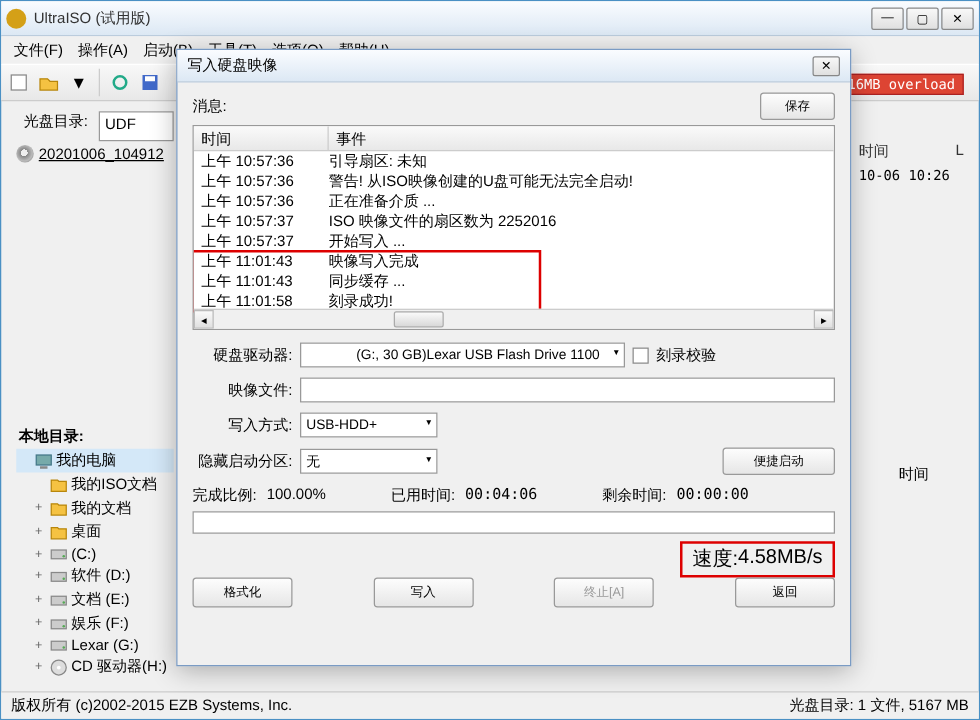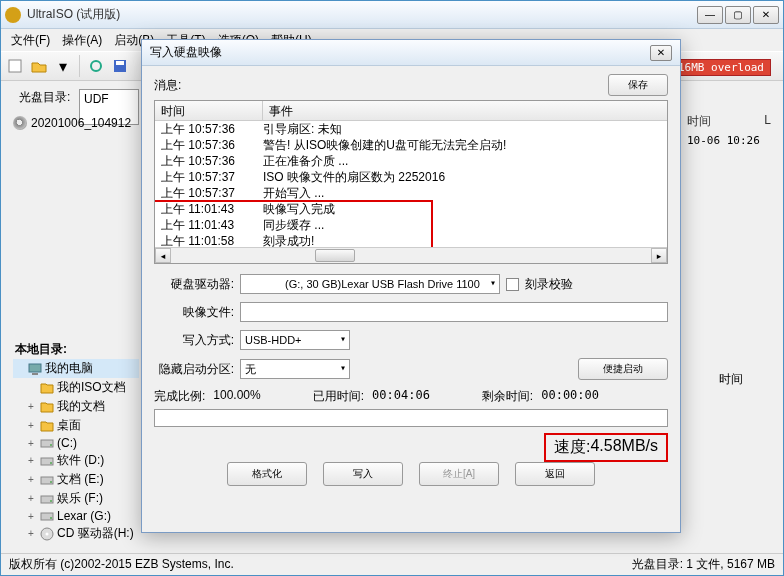--- a/index.html
+++ b/index.html
@@ -15,23 +15,23 @@
 .menubar { height: 22px; background: #f0f0f0; display: flex; padding: 0 4px; font-size: 12px; align-items: center; }
 .menubar span { padding: 0 6px; cursor: pointer; }
 
 .toolbar { height: 30px; background: linear-gradient(#f8f8f8,#e8e8e8); border-top: 1px solid #fff; border-bottom: 1px solid #ccc; display: flex; align-items: center; padding: 0 4px; gap: 4px; }
 .tb-icon { width: 20px; height: 20px; cursor: pointer; display: flex; align-items: center; justify-content: center; }
 .tb-sep { width: 1px; height: 22px; background: #ccc; margin: 0 2px; }
 
 .overload-badge { position: absolute; top: 58px; right: 12px; background: #d43; color: #fff; font-size: 11px; font-family: monospace; padding: 1px 6px; border: 1px solid #a22; }
 
 .sidebar-label { position: absolute; top: 88px; left: 14px; font-size: 12px; background: #f0f0f0; padding: 0 4px; }
-.sidebar-box { position: absolute; top: 88px; left: 78px; width: 60px; height: 36px; background: #fff; border: 1px solid #999; font-size: 12px; padding: 2px 4px; }
-
-.tree-pane { position: absolute; top: 112px; left: 12px; width: 124px; height: 20px; font-size: 12px; display: flex; align-items: center; gap: 4px; }
+.sidebar-box { position: absolute; top: 88px; left: 78px; width: 60px; height: 24px; background: #fff; border: 1px solid #999; font-size: 12px; padding: 2px 4px; }
+
+.tree-pane { position: absolute; top: 112px; left: 12px; width: 124px; height: 20px; font-size: 12px; display: flex; align-items: center; gap: 4px; text-decoration: underline; }
 .tree-pane .disc-icon { width: 14px; height: 14px; background: radial-gradient(circle at 45% 45%, #eee 25%, #888 26%, #bbb 60%, #666 100%); border-radius: 50%; }
 
 .local-label { position: absolute; top: 340px; left: 14px; font-size: 12px; font-weight: bold; }
 .local-tree { position: absolute; top: 358px; left: 12px; width: 126px; font-size: 12px; }
 .local-tree .node { display: flex; align-items: center; gap: 3px; padding: 1px 0; }
 .local-tree .node .exp { width: 12px; font-size: 10px; color: #666; text-align: center; }
 .local-tree .node .icn { width: 14px; height: 14px; }
 .local-tree .selected { background: #d4e8f8; }
 
 .right-info { position: absolute; top: 112px; right: 12px; width: 84px; font-size: 12px; }
@@ -72,21 +72,21 @@
 .form-row label { width: 80px; text-align: right; }
 .dropdown { height: 20px; background: #fff; border: 1px solid #999; font-size: 11px; font-family: monospace; padding: 1px 18px 1px 4px; position: relative; display: flex; align-items: center; }
 .dropdown::after { content: "▾"; position: absolute; right: 3px; top: 2px; font-size: 10px; }
 .textfield { flex: 1; height: 20px; background: #fff; border: 1px solid #999; }
 .checkbox { width: 13px; height: 13px; border: 1px solid #888; background: #fff; }
 
 .stats-row { display: flex; font-size: 12px; gap: 12px; margin-top: 6px; }
 .stats-row .kv { display: flex; gap: 8px; }
 .progress { height: 18px; background: #fff; border: 1px solid #999; margin-top: 4px; position: relative; }
 .speed-box { border: 2px solid #d00; display: inline-flex; padding: 2px 8px; font-size: 16px; float: right; margin-top: 6px; font-family: monospace; }
-.btn-row { clear: both; display: flex; justify-content: center; gap: 16px; margin-top: 16px; }
+.btn-row { clear: both; display: flex; justify-content: space-between; gap: 16px; margin-top: 16px; }
 .btn-row .btn { min-width: 80px; height: 24px; }
 .btn.disabled { color: #999; }
 </style>
 </head>
 <body>
 
 <div class="main-window">
   <div class="titlebar">
     <span class="icon"></span>
     <span class="title">UltraISO (试用版)</span>

